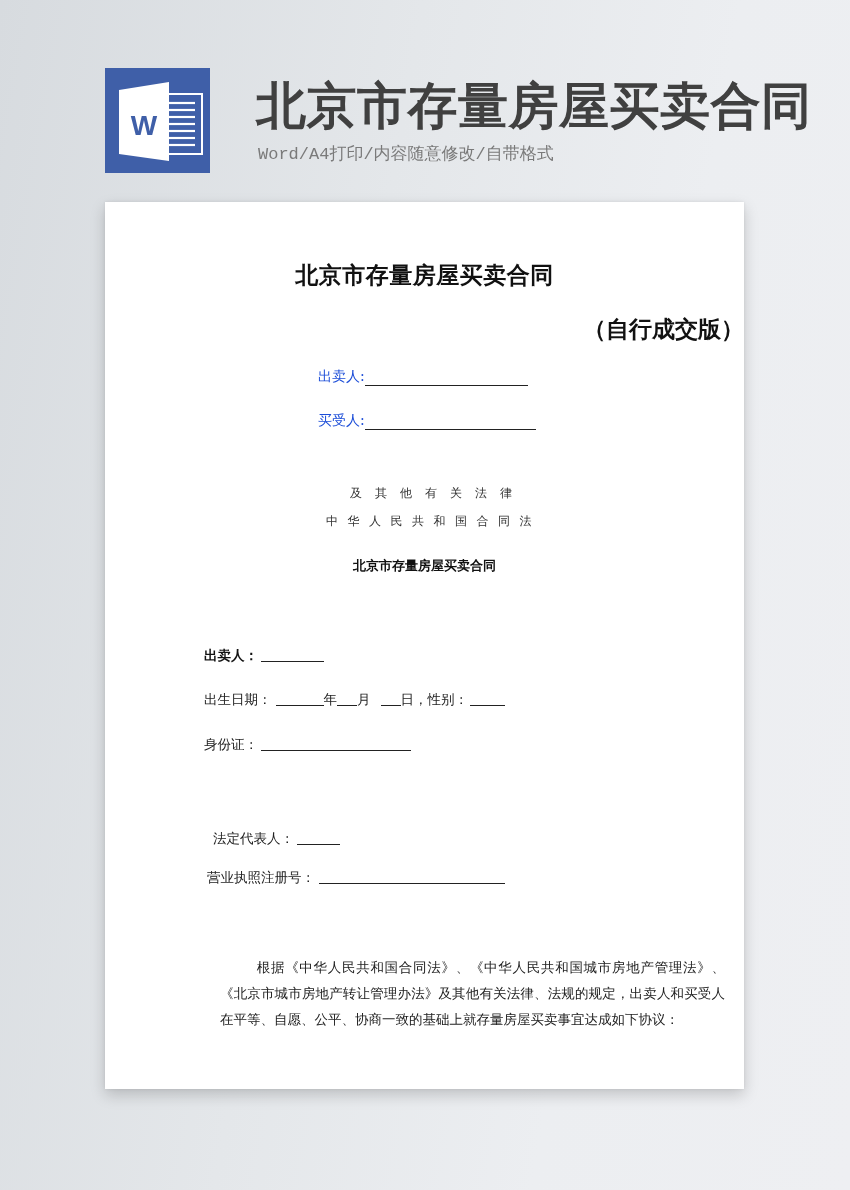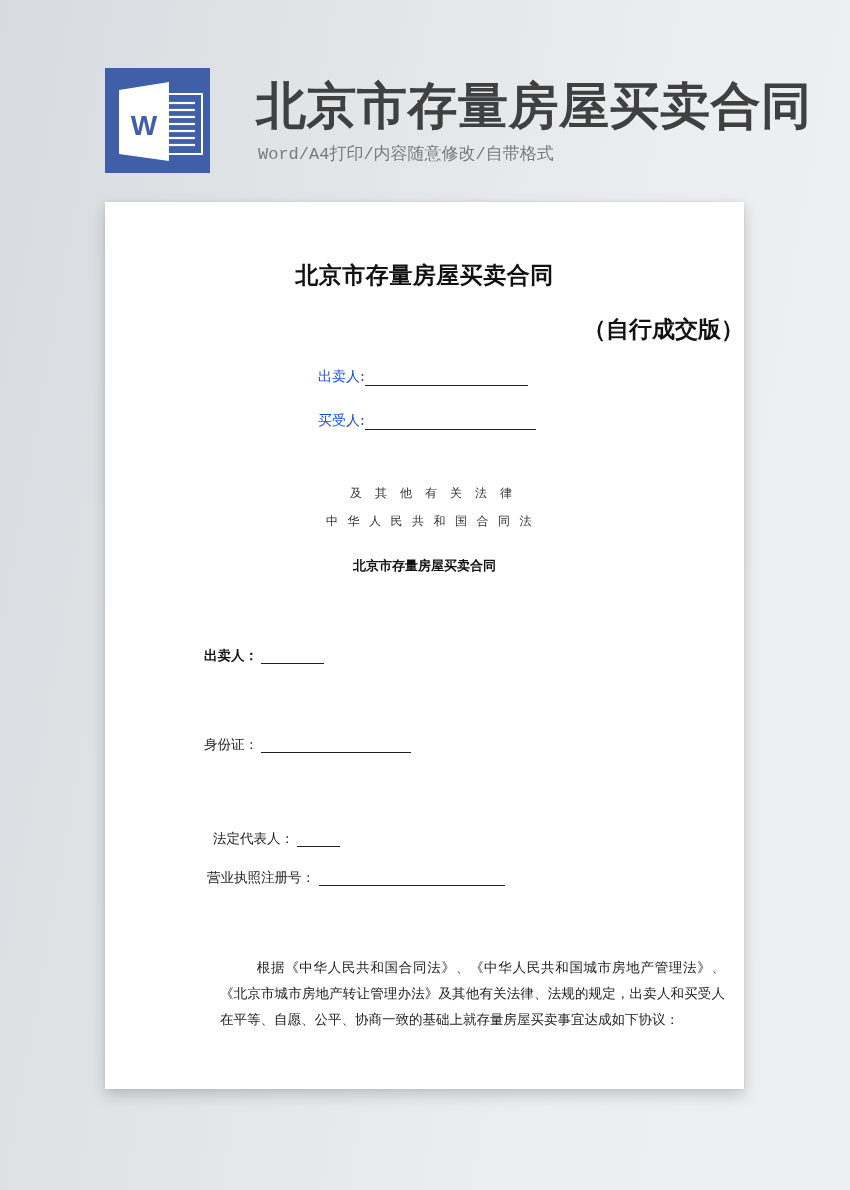--- a/index.html
+++ b/index.html
@@ -46,21 +46,21 @@
     .uline { display: inline-block; border-bottom: 1.2px solid #222; height: 14px; }
     .org {
       left: 0; width: 100%; text-align: center; font-size: 12px; color: #333;
       letter-spacing: 13px;
     }
     .org-sub-title {
       left: 0; width: 100%; text-align: center; top: 355px;
       font-family: "DejaVu Sans", "Liberation Sans", sans-serif;
       font-size: 13px; font-weight: bold; color: #111;
     }
-    .field { font-size: 13.5px; color: #222; display: flex; align-items: center; }
+    .field { font-size: 13.5px; color: #222; display: flex; align-items: flex-start; }
     .field .lbl-b { font-family: "DejaVu Sans", "Liberation Sans", sans-serif; font-weight: bold; color: #111; }
     .para {
       left: 70px; width: 505px; font-size: 13.5px; color: #222; line-height: 26px;
       white-space: normal; text-align: justify; margin-left: 45px;
     }
     .para .indent { display: inline-block; width: 36px; }
   </style>
 </head>
 <body>
 
@@ -102,20 +102,31 @@
   <div class="abs org" style="top:283px; padding-left:13px;">及其他有关法律</div>
   <div class="abs org" style="top:311px; letter-spacing:9.5px; padding-left:9px;">中华人民共和国合同法</div>
 
   <div class="abs org-sub-title">北京市存量房屋买卖合同</div>
 
   <div class="abs field" style="left:99px; top:445px;">
     <span class="lbl-b">出卖人：</span>
     <span class="uline" style="width:63px; margin-left:3px;"></span>
   </div>
 
+  <div class="abs field" style="left:99px; top:489px;">
+    <span>出生日期：</span>
+    <span class="uline" style="width:48px; margin-left:4px;"></span>
+    <span>年</span>
+    <span class="uline" style="width:20px;"></span>
+    <span>月</span>
+    <span class="uline" style="width:20px; margin-left:10px;"></span>
+    <span>日，</span>
+    <span>性别：</span>
+    <span class="uline" style="width:35px; margin-left:2px;"></span>
+  </div>
 
   <div class="abs field" style="left:99px; top:534px;">
     <span>身份证：</span>
     <span class="uline" style="width:150px; margin-left:3px;"></span>
   </div>
 
 
   <div class="abs field" style="left:108px; top:622px;margin-top:6px;">
     <span>法定代表人：</span>
     <span class="uline" style="width:43px; margin-left:3px;"></span>

